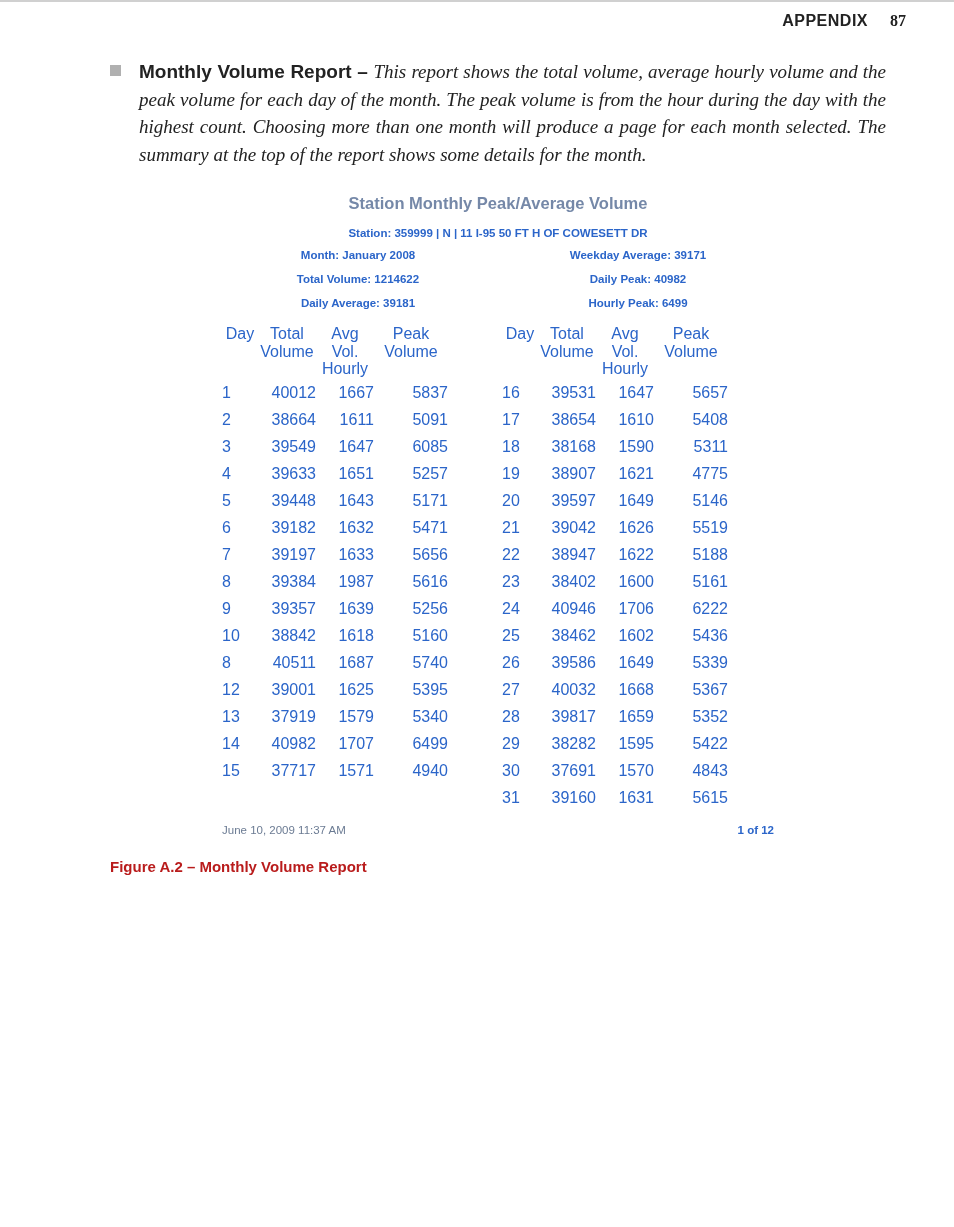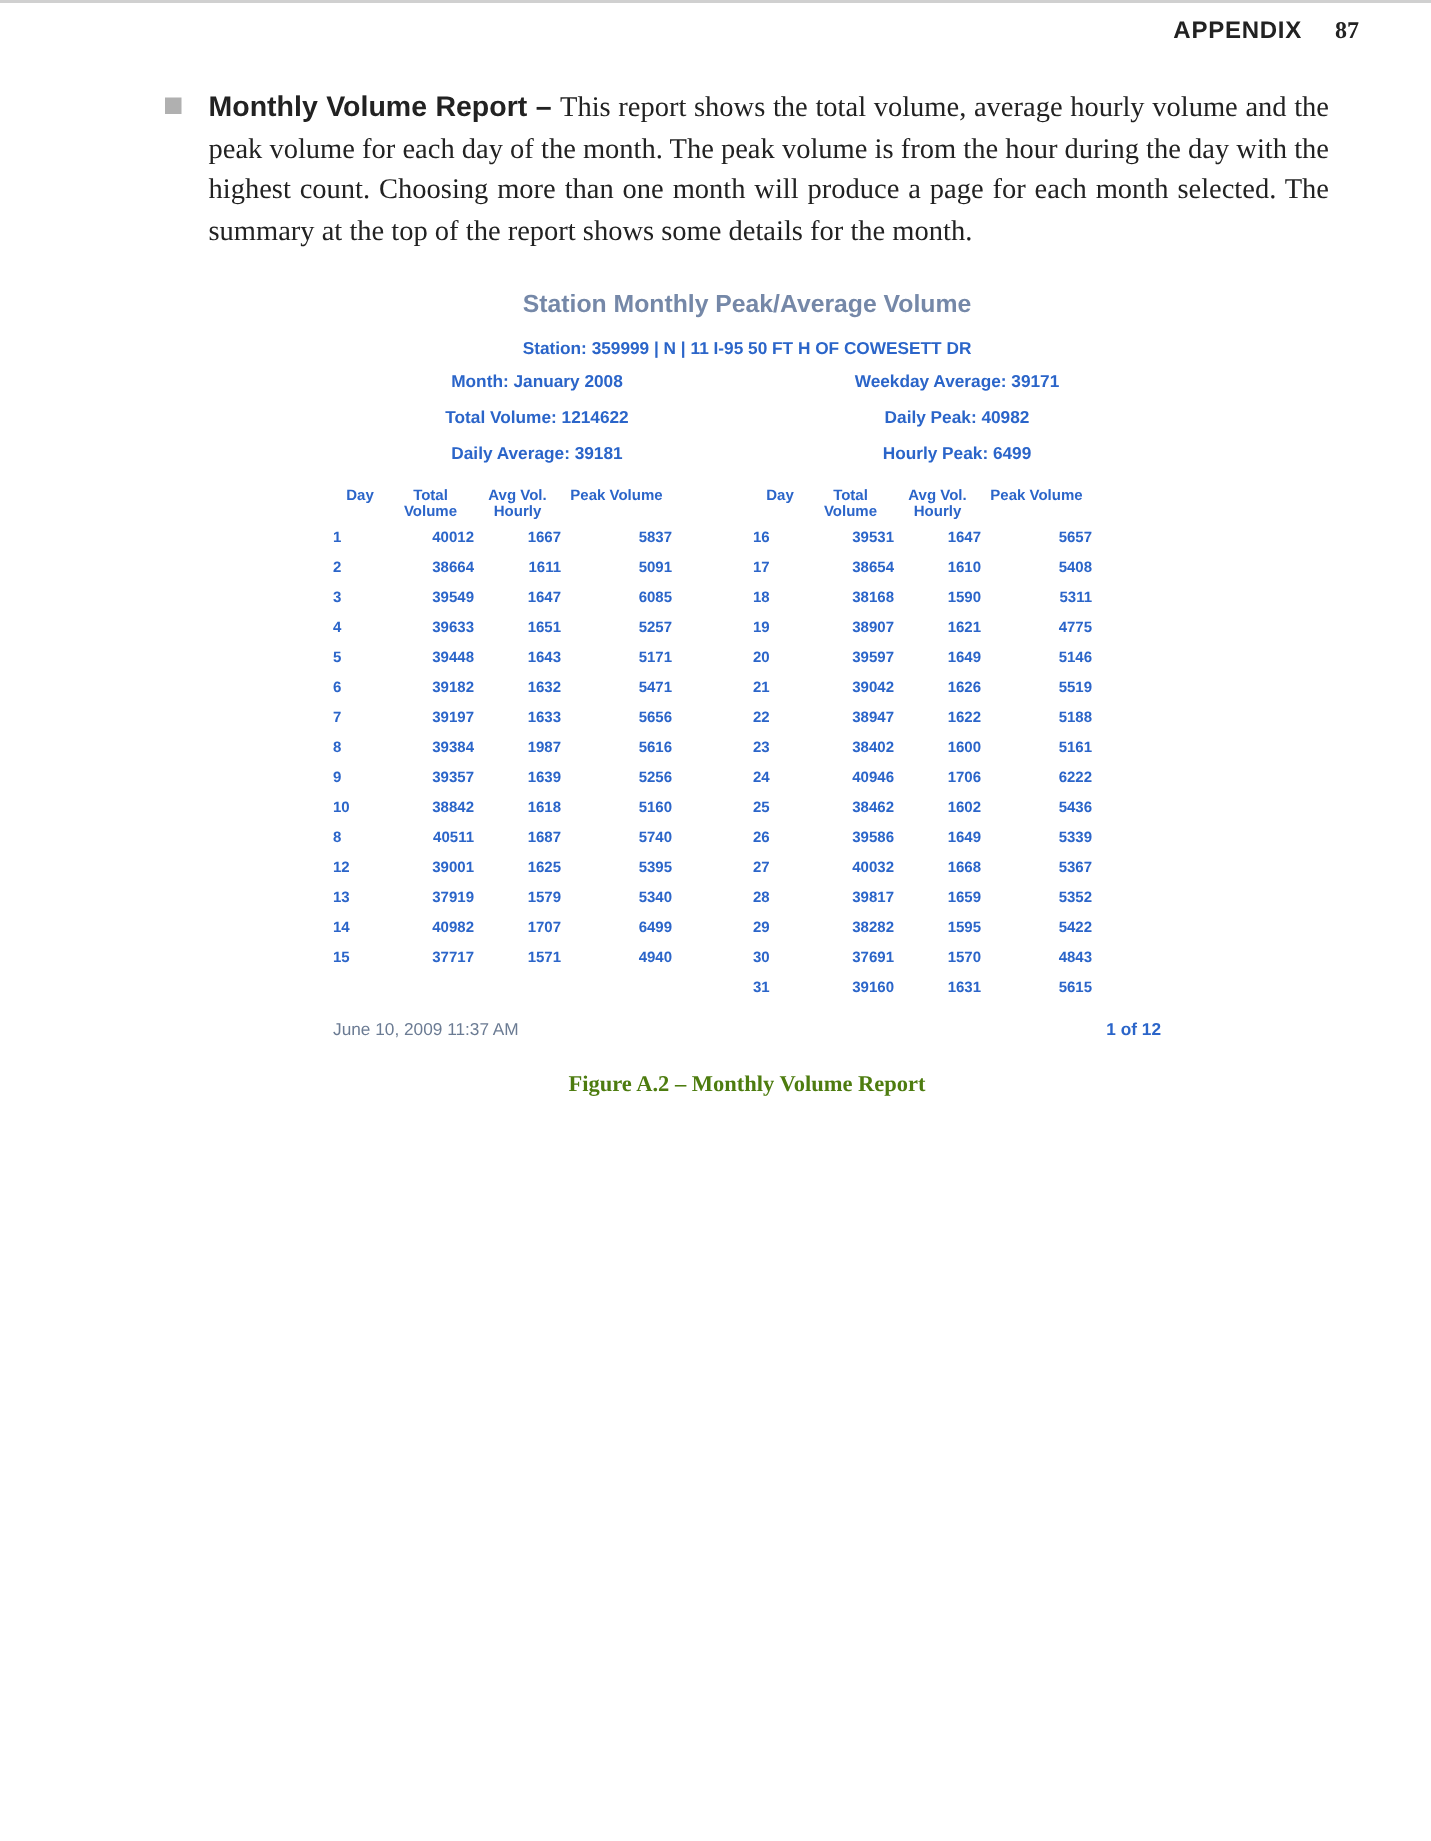--- a/index.html
+++ b/index.html
@@ -6,42 +6,42 @@
     body { width: 954px; height: 1227px; font-family: Georgia, 'Times New Roman', serif; background: #fff; position: relative; }
     .top-rule { border-top: 2px solid #d0d0d0; width: 100%; }
     .header-band { text-align: right; padding: 10px 48px 0 0; margin-bottom: 28px;}
     .appendix-label { font-family: Arial, Helvetica, sans-serif; font-weight: 700; letter-spacing: 0.5px; color: #222; }
     .appendix-num { font-family: Liberation Serif, serif; font-weight: 700; color: #222; margin-left: 18px; }
     .body-block { padding: 0 68px 0 110px; }
     .bullet-row { display: flex; align-items: flex-start; }
     .bullet-square { width: 11px; height: 11px; background: #b0b0b0; flex: none; margin-top: 7px; margin-right: 18px; }
     .para { font-size: 19px; line-height: 1.45; color: #222; text-align: justify; }
     .para .lead { font-family: Arial, Helvetica, sans-serif; font-weight: 700; }
-    .serif { font-family: Georgia, 'Times New Roman', serif; font-weight: 400; }
+    .serif { font-family: Georgia, 'Times New Roman', serif; font-weight: 400; font-style: italic; }
     .report-block { margin: 26px auto 16px auto; width: 560px; font-family: Arial, Helvetica, sans-serif; }
     .report-title { color: #7588a8; font-weight: 700; text-align: center; font-size: 16.5px; margin-bottom: 10px; }
     .blue-link { color: #2b65c9; font-weight: 700; font-size: 11.5px; }
     .center { text-align: center; }
     .meta-line { margin-bottom: 3px; }
     .meta-grid { display: flex; margin-top: 4px; }
     .meta-col { flex: 1; }
     .meta-col > div { margin-bottom: 6px; }
     .tbl { display: flex; margin-top: 6px; }
     .col-group { flex: 1; }
-    .hdr-row, .data-row { display: flex; font-size: 10px; color: #2b65c9; font-weight: 700; padding: 2px 0; }
+    .hdr-row, .data-row { display: flex; font-size: 16px; color: #2b65c9; font-weight: 400; padding: 2px 0; }
     .hdr-row { margin-bottom: 2px; }
     .data-row { margin-bottom: 5px; }
     .c-day { width: 40px; text-align: left; padding-left: 4px; }
     .c-tv { width: 58px; text-align: right; }
     .c-avh { width: 58px; text-align: right; }
     .c-pv { width: 74px; text-align: right; }
     .hdr-row .c-tv, .hdr-row .c-avh, .hdr-row .c-pv, .hdr-row .c-day { text-align: center; line-height: 1.1; }
     .footer-row { display: flex; justify-content: space-between; color: #6b7b93; font-size: 11.5px; margin-top: 10px; padding: 0 4px; }
     .footer-row .pg { color: #2b65c9; font-weight: 700; }
-    .figure-caption { text-align: center; font-family: Liberation Serif, serif; font-weight: 700; font-size: 15px; color: #4d7c0f; margin-top: 22px; }
+    .figure-caption { text-align: left; font-family: Liberation Sans, sans-serif; font-weight: 700; font-size: 15px; color: #b91c1c; margin-top: 22px; }
   </style>
 </head>
 <body>
 
 <div class="top-rule"></div>
 <div class="header-band">
   <span class="appendix-label">APPENDIX</span>
   <span class="appendix-num">87</span>
 </div>
 

